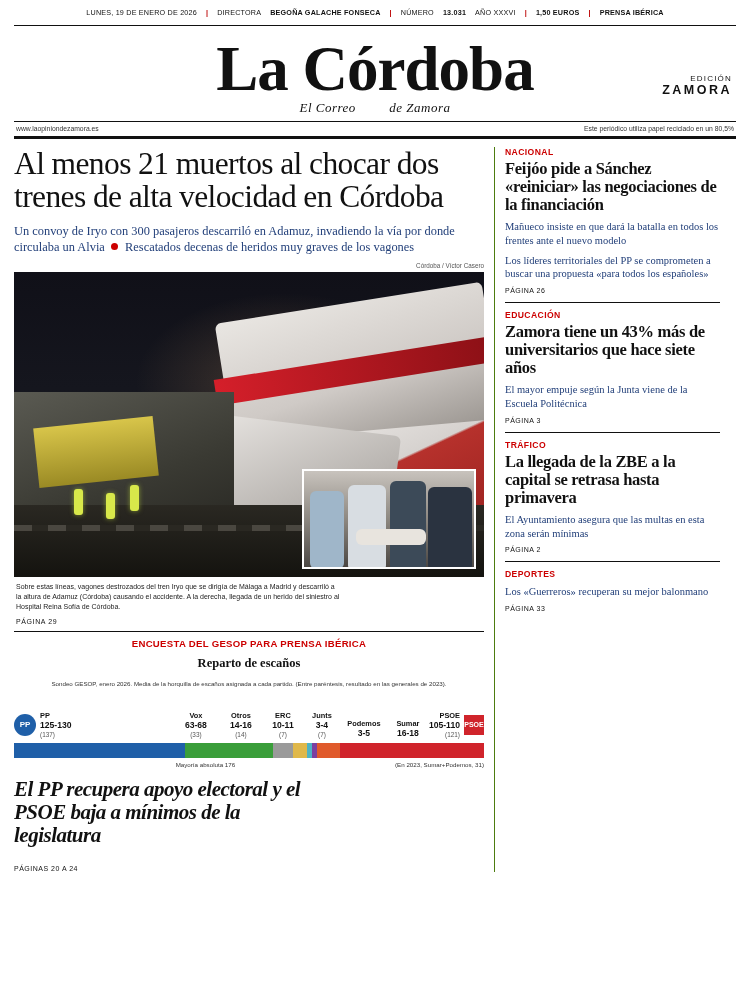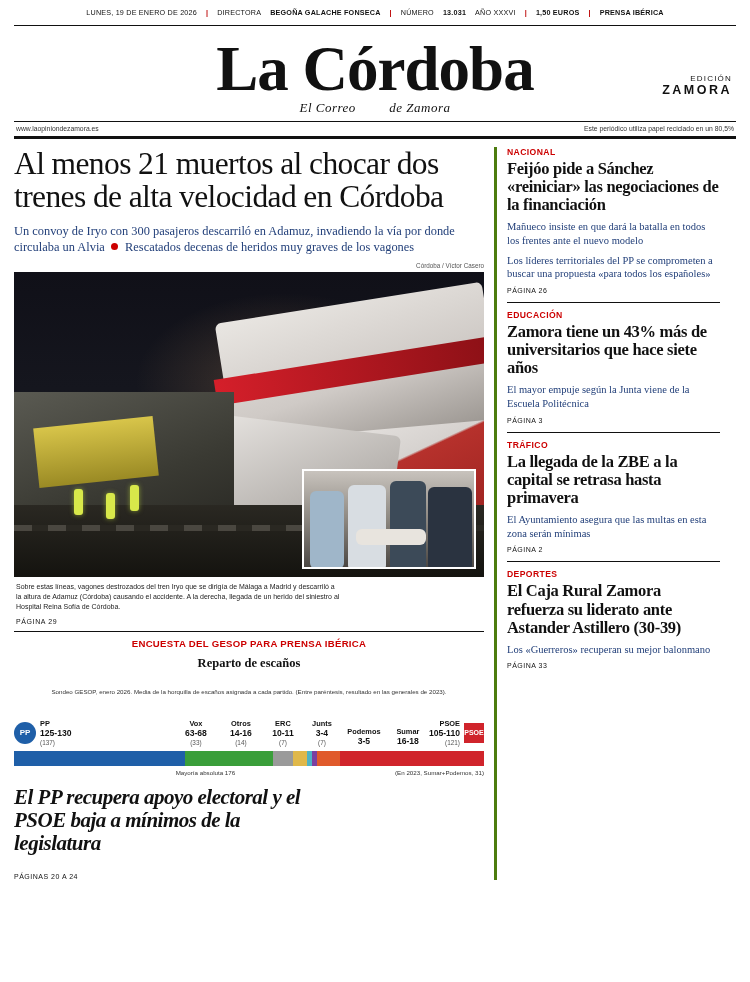--- a/index.html
+++ b/index.html
@@ -44,21 +44,21 @@
   .underline-row {
     display: flex; justify-content: space-between; align-items: center;
     font-size: 6.8px; font-family: "Liberation Sans", sans-serif;
     color: #333; padding: 3px 2px 4px 2px;
   }
   .rule-thick { height: 3px; background: #111; }
 
   
   .cols { display: flex; gap: 10px; padding-top: 8px; }
   .left { width: 470px; }
-  .right { width: 226px; border-left: 3px solid #4d7c0f; padding-left: 10px; }
+  .right { width: 226px; border-left: 1px solid #4d7c0f; padding-left: 10px; }
 
   
   .lead-head {
     font-size: 31.5px; font-weight: normal; line-height: 1.06;
     letter-spacing: -0.6px; margin-bottom: 10px;
   }
   .lead-sub {
     font-size: 12.4px; line-height: 1.28; color: #23407a; margin-bottom: 6px;
   }
   .dot { display: inline-block; width: 7px; height: 7px; background: #c00;
@@ -110,21 +110,21 @@
     font-size: 7px; font-family: "Liberation Sans", sans-serif; letter-spacing: .6px;
     color: #111; padding: 4px 2px 6px 2px;
   }
 
   
   .poll-wrap { border-top: 1px solid #111; padding-top: 6px; }
   .poll-kicker {
     text-align: center; color: #c00; font-weight: bold; font-size: 9.6px;
     font-family: "Liberation Sans", sans-serif; letter-spacing: .3px; margin-bottom: 7px;
   }
-  .poll-title { text-align: center; font-size: 12.5px; font-weight: bold; margin-bottom: 17px; }
+  .poll-title { text-align: center; font-size: 12.5px; font-weight: bold; margin-bottom: 9px; }
   .poll-note {
     text-align: center; font-size: 6.2px; color: #333;
     font-family: "Liberation Sans", sans-serif; margin-bottom: 8px;
   }
   .parties { display: flex; align-items: flex-end; height: 44px; position: relative; }
   .party { font-family: "Liberation Sans", sans-serif; text-align: center; line-height: 1.25; }
   .party .pname { font-weight: bold; font-size: 7.4px; }
   .party .pseats { font-weight: bold; font-size: 8.6px; }
   .party .pprev { font-size: 6.4px; color: #555; }
   .badge {
@@ -341,20 +341,19 @@
       <div>
         <div class="sec-kicker">TRÁFICO</div>
         <div class="sec-head">La llegada de la ZBE a la capital se retrasa hasta primavera</div>
         <div class="sec-body">El Ayuntamiento asegura que las multas en esta zona serán mínimas</div>
         <div class="sec-pg">PÁGINA 2</div>
       </div>
       <div class="hr-thin"></div>
 
       <div>
         <div class="sec-kicker">DEPORTES</div>
-        <div class="sec-head">El Caja Rural Zamora refuerza su liderato ante Astander Astillero (30-39)</div>
         <div class="sec-body">Los «Guerreros» recuperan su mejor balonmano</div>
         <div class="sec-pg">PÁGINA 33</div>
       </div>
 
     </div>
   </div>
 </div>
 
 </body></html>

